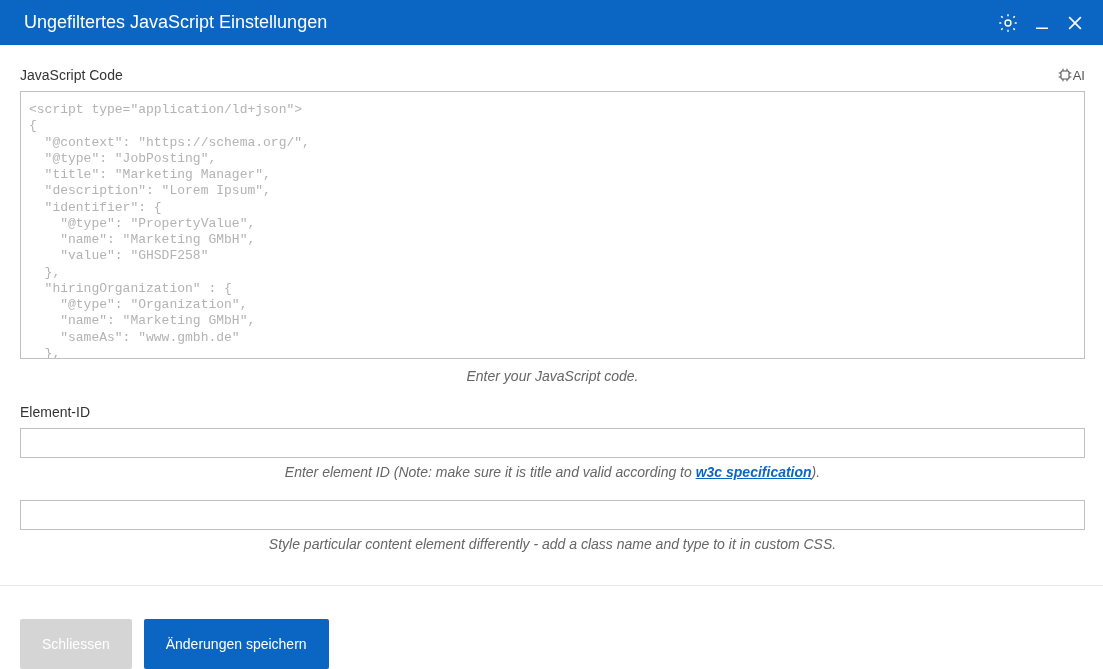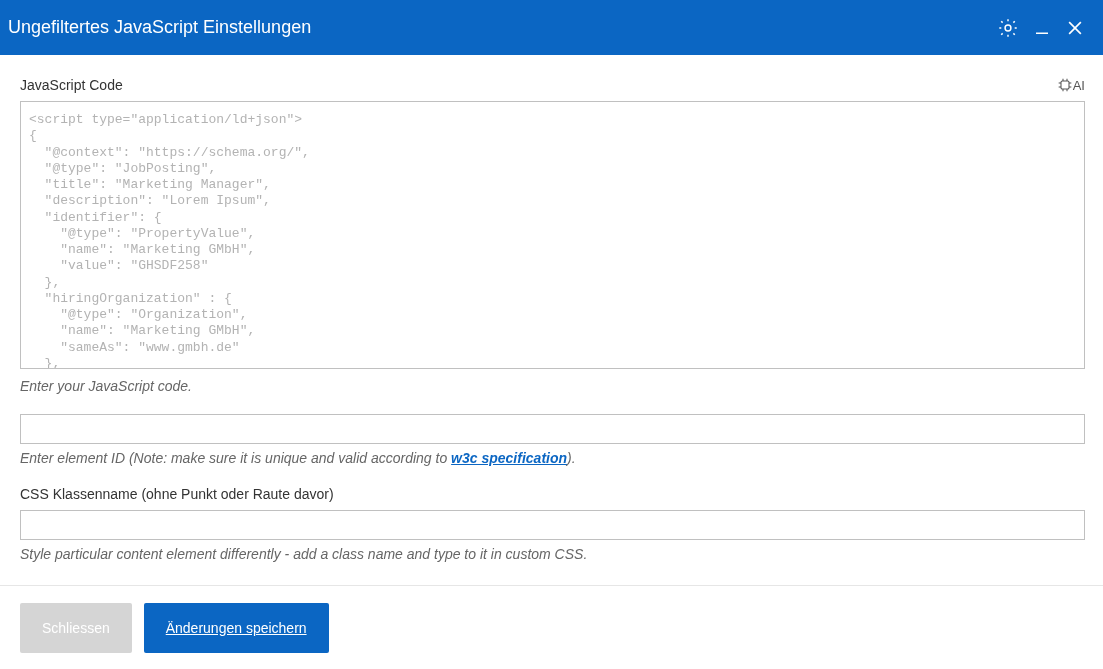--- a/index.html
+++ b/index.html
@@ -13,24 +13,24 @@
       color: #333;
       background: #fff;
       width: 1103px;
       height: 669px;
       overflow: hidden;
       position: relative;
     }
     .titlebar {
       background: #0b66c3;
       color: #fff;
-      height: 55px;
-      display: flex;
-      align-items: center;
-      padding: 0 18px 0 8px;
+      height: 45px;
+      display: flex;
+      align-items: center;
+      padding: 0 18px 0 24px;
     }
     .titlebar-title {
       font-size: 18px;
       font-weight: 400;
       flex: 1;
     }
     .titlebar-actions {
       display: flex;
       align-items: center;
       gap: 14px;
@@ -82,20 +82,21 @@
       padding: 10px 8px;
       line-height: 1.25;
       white-space: pre;
       overflow: auto;
     }
     .hint {
       font-style: italic;
       color: #666;
       font-size: 14px;
       margin-top: 6px;
+      text-align: center;
     }
     .hint a {
       color: #0b66c3;
       font-weight: bold;
     }
     .text-input {
       width: 100%;
       height: 30px;
       border: 1px solid #c0c0c0;
       padding: 4px 8px;
@@ -103,42 +104,41 @@
     }
     .footer {
       position: absolute;
       left: 0;
       right: 0;
       bottom: 0;
       height: 84px;
       border-top: 1px solid #e6e6e6;
       background: #fff;
       display: flex;
-      align-items: center;
+      align-items: flex-end;
       padding: 0 20px;
       gap: 12px;
       margin-top: 38px;
     }
     .btn {
       height: 50px;
       padding: 0 22px;
       border: none;
       font-size: 14px;
       font-family: inherit;
       cursor: pointer;
       border-radius: 2px;
     }
     .btn-secondary {
       background: #d5d5d5;
       color: #fff;
     }
     .btn-primary {
       background: #0b66c3;
       color: #fff;
-      text-decoration: underline;
     }
     
   </style>
 </head>
 <body>
 
 <div class="titlebar">
   <div class="titlebar-title">Ungefiltertes JavaScript Einstellungen</div>
   <div class="titlebar-actions">
     <span class="tb-icon">
@@ -197,30 +197,30 @@
   "hiringOrganization" : {
     "@type": "Organization",
     "name": "Marketing GMbH",
     "sameAs": "www.gmbh.de"
   },
   "industry": "Maschinenbau",</textarea>
     <div class="hint">Enter your JavaScript code.</div>
   </div>
 
   <div class="field-block">
+    <div class="field-header">
+      <div class="field-label">Element-ID</div>
+    </div>
     <input type="text" class="text-input" value="" style="">
     <div class="hint">
-      <span>Enter element ID (Note: make sure it is unique and valid according to </span><a href="#">w3c specification</a><span>).</span>
+      <span>Enter element ID (Note: make sure it is title and valid according to </span><a href="#">w3c specification</a><span>).</span>
     </div>
   </div>
 
   <div class="field-block">
-    <div class="field-header">
-      <div class="field-label">CSS Klassenname (ohne Punkt oder Raute davor)</div>
-    </div>
     <input type="text" class="text-input" value="" style="">
     <div class="hint">Style particular content element differently - add a class name and type to it in custom CSS.</div>
   </div>
 
 </div>
 
 <div class="footer">
   <button class="btn btn-secondary">Schliessen</button>
   <button class="btn btn-primary">Änderungen speichern</button>
 </div>

